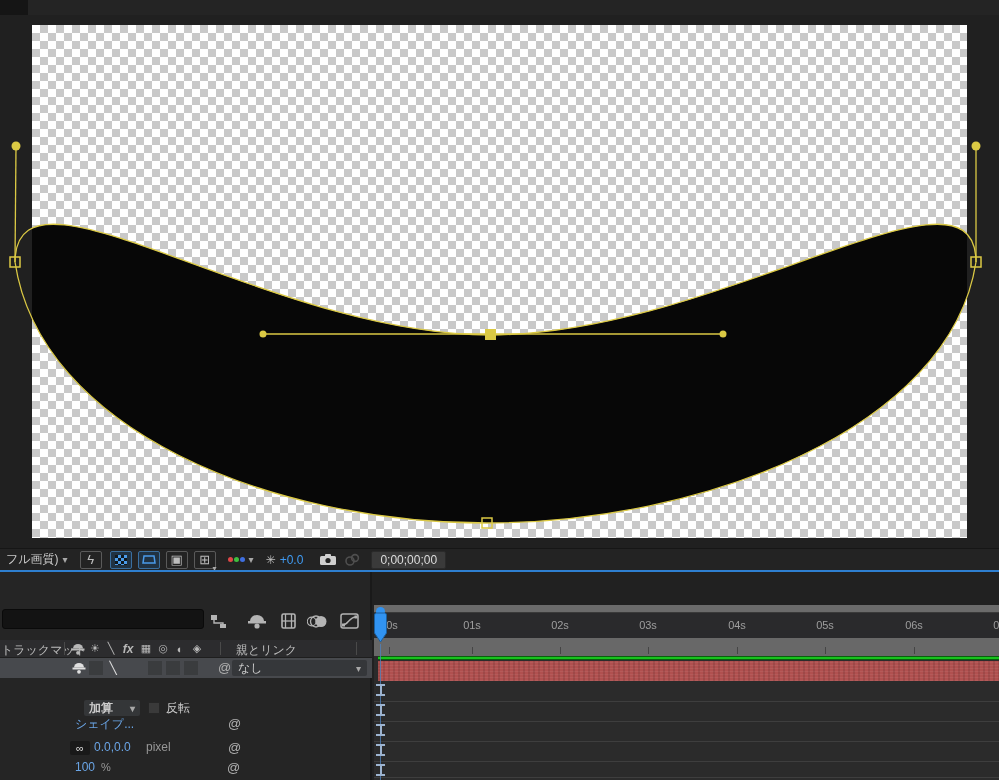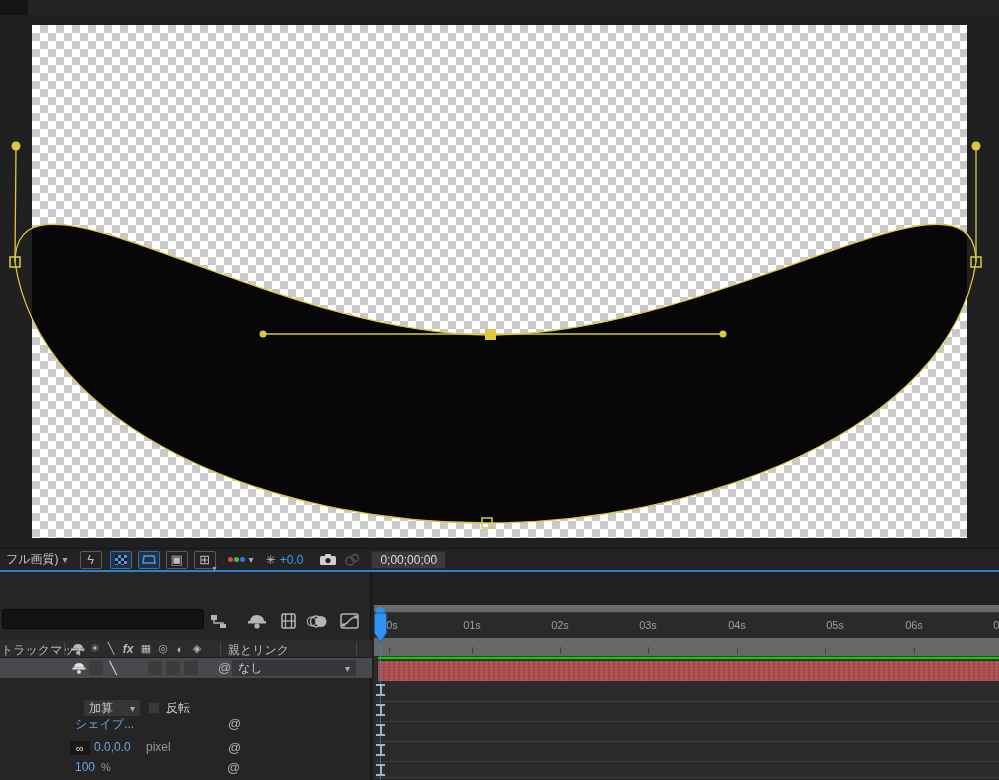--- a/index.html
+++ b/index.html
@@ -60,28 +60,28 @@
   .vdiv { position:absolute; top:2px; width:1px; height:13px; background:#4a4a4a; }
   .sw-ico { position:absolute; top:1px; width:16px; height:15px; display:flex;
     align-items:center; justify-content:center; font-size:11px; color:#b8b8b8; }
   .sw-ico.fx { font-style:italic; font-weight:bold; font-size:12px; }
 
   .layer-row { position:absolute; left:0; top:86px; width:372px; height:20px; background:#47494d; }
   .cell { position:absolute; top:3px; width:14px; height:14px; background:#3a3c3e; }
   .slash-cell { position:absolute; top:1px; width:16px; height:17px; color:#e0e0e0; font-size:12px;
     display:flex; align-items:center; justify-content:center; }
   .pickwhip { position:absolute; color:#b0b0b0; font-size:13px; top:2px; }
-  .tm-dropdown { position:absolute; left:232px; top:2px; width:124px; height:16px;
+  .tm-dropdown { position:absolute; left:232px; top:2px; width:135px; height:16px;
     background:#35373a; border-radius:2px; display:flex; align-items:center;
     padding:0 6px; color:#cccccc; justify-content:space-between;gap:36px; }
 
   .mode-row { position:absolute; left:0; top:126px; width:372px; height:20px; }
   .mode-dropdown { position:absolute; left:84px; top:2px; width:56px; height:16px;
     background:#343638; border-radius:2px; display:flex; align-items:center;
-    padding:0 5px; justify-content:space-between; color:#cccccc; }
+    padding:0 5px; justify-content:space-between; color:#cccccc;font-weight:bold; }
   .invert-check { position:absolute; left:148px; top:4px; width:12px; height:12px;
     background:#3a3a3a; border:1px solid #262626; }
   .invert-label { position:absolute; left:166px; top:2px; color:#c8c8c8; }
 
   .prop-row { position:absolute; left:0; width:372px; height:20px; }
   .prop-blue { color:#6aa5e6; }
   .prop-unit { color:#979797; margin-left:4px; }
   .link-box { position:absolute; left:70px; top:3px; width:20px; height:14px; background:#191919;
     color:#dddddd; font-size:11px; display:flex; align-items:center; justify-content:center; border-radius:2px; }
 
@@ -252,21 +252,21 @@
         </svg>
       </span>
       <span class="sw-ico" style="left:87px">☀</span>
       <span class="sw-ico" style="left:103px">╲</span>
       <span class="sw-ico fx" style="left:120px">fx</span>
       <span class="sw-ico" style="left:138px">▦</span>
       <span class="sw-ico" style="left:155px">◎</span>
       <span class="sw-ico" style="left:172px">◐</span>
       <span class="sw-ico" style="left:189px">◈</span>
       <span class="vdiv" style="left:220px"></span>
-      <span class="txt" style="left:228px">親とリンク</span>
+      <span class="txt" style="left:236px">親とリンク</span>
       <span class="vdiv" style="left:356px"></span>
     </div>
 
     <div class="layer-row">
       <span class="slash-cell" style="left:71px">
         <svg width="14" height="12">
           <path d="M2,5.5 a5,4.5 0 0 1 10,0 z" fill="#e0e0e0"></path>
           <rect x="0.5" y="5.5" width="13" height="2" fill="#e0e0e0"></rect>
           <circle cx="7" cy="9.8" r="1.9" fill="#e0e0e0"></circle>
         </svg>
@@ -310,21 +310,21 @@
   </div>
 
   <div class="time-area">
     <div class="nav-bar"></div>
     <div class="ruler" id="time-ruler">
         <span class="sec-label" style="left: 15px;">00s</span>
         <span class="sec-label" style="left: 98px;">01s</span>
         <span class="sec-label" style="left: 186px;">02s</span>
         <span class="sec-label" style="left: 274px;">03s</span>
         <span class="sec-label" style="left: 363px;">04s</span>
-        <span class="sec-label" style="left: 461px;">05s</span>
+        <span class="sec-label" style="left: 451px;">05s</span>
         <span class="sec-label" style="left: 540px;">06s</span>
         <span class="sec-label" style="left: 628px;">07s</span>
       </div>
     <div class="workarea" id="work-area">
         <span class="tick" style="left: 15px;"></span>
         <span class="tick" style="left: 98px;"></span>
         <span class="tick" style="left: 186px;"></span>
         <span class="tick" style="left: 274px;"></span>
         <span class="tick" style="left: 363px;"></span>
         <span class="tick" style="left: 451px;"></span>

